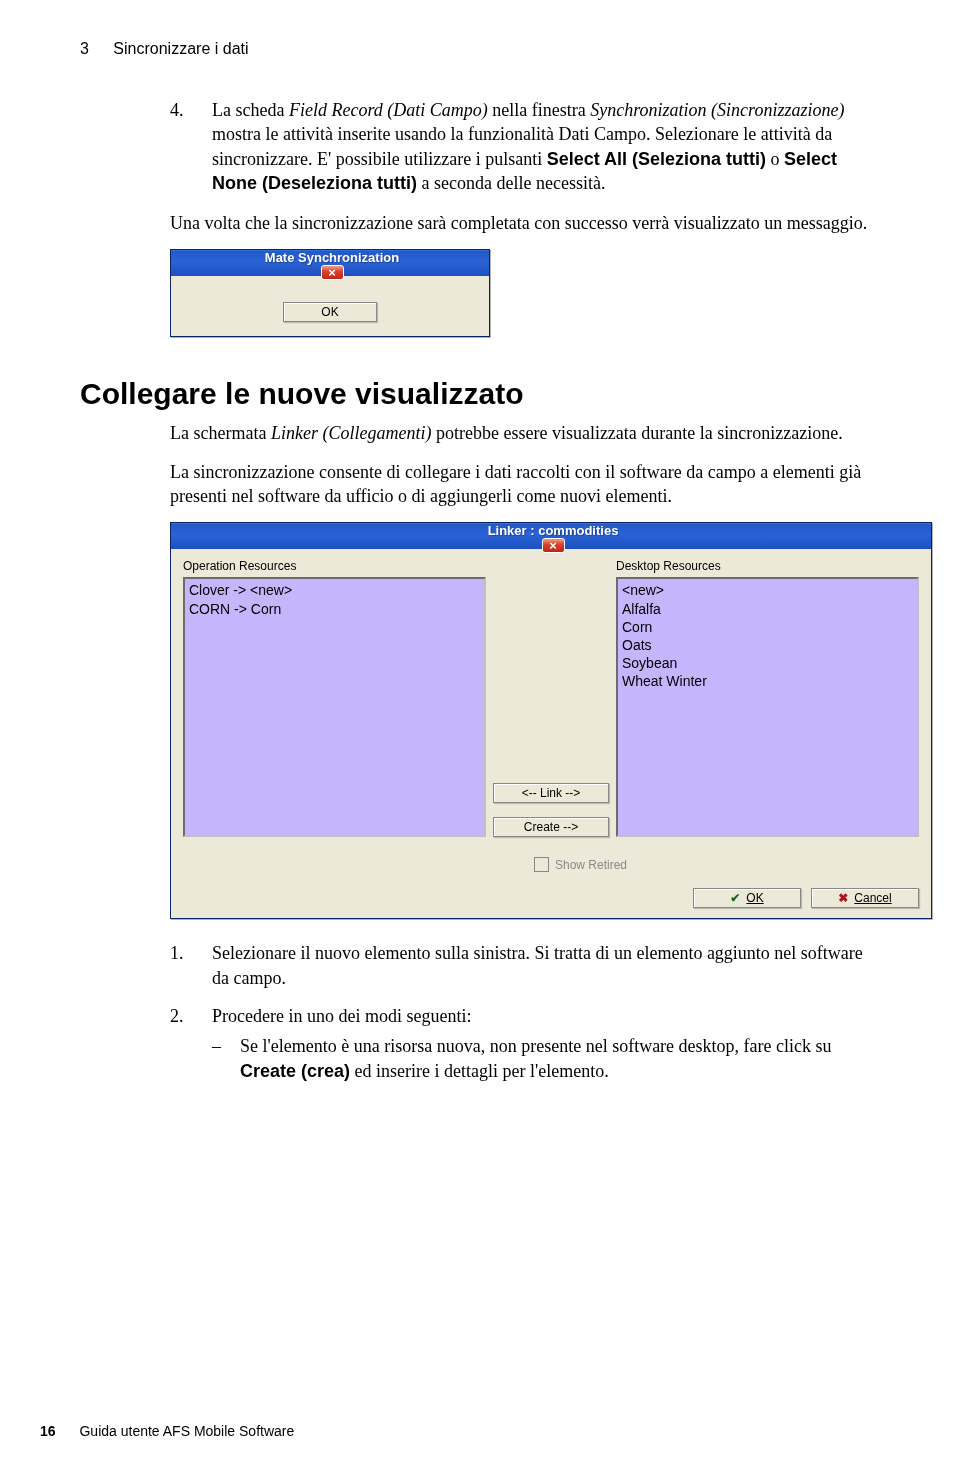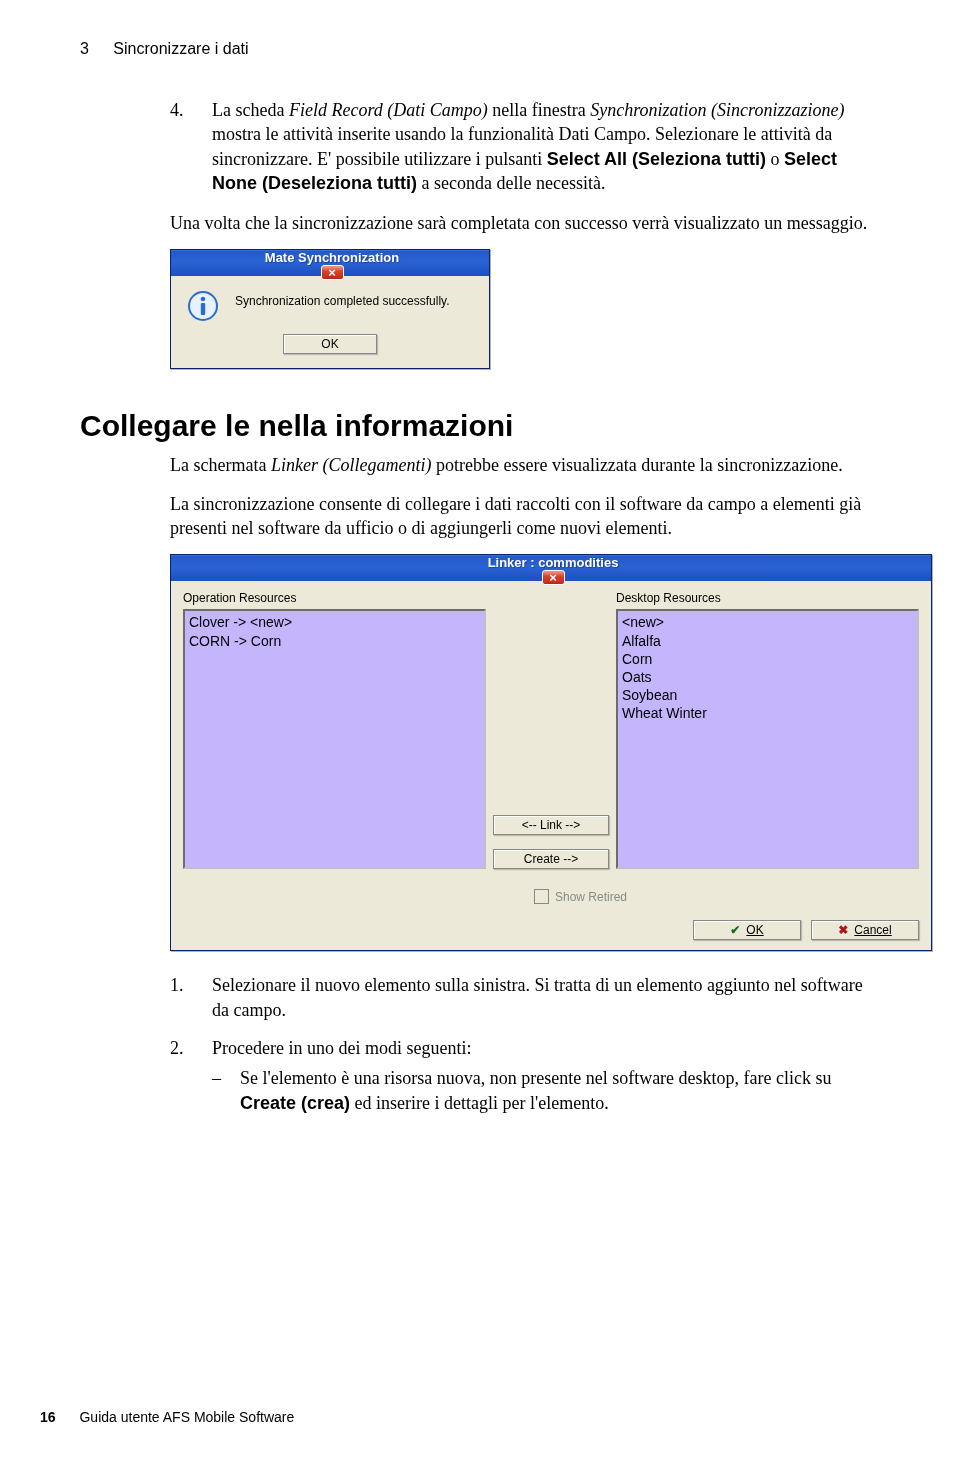--- a/index.html
+++ b/index.html
@@ -151,21 +151,21 @@
   .dialog-btn-row {
     grid-column: 1 / span 3;
     display:flex; justify-content:flex-end; gap:10px; padding-top:6px;
   }
   .dialog-btn-row .xp-btn { min-width:86px; display:flex; align-items:center; justify-content:center; gap:6px;}
   .ok-mark { color:#176b17; font-weight:bold; }
   .x-mark { color:#b01414; font-weight:bold; }
 
   .footer {
     position:absolute;
-    left:40px; bottom:48px;
+    left:40px; bottom:34px;
     font-family: Arial, Helvetica, sans-serif;
     font-size: 14px;
   }
   .footer .pnum { font-weight:bold; margin-right:20px; }
 
   ul.dash { list-style:none; padding:0; margin:6px 0 0 0;}
   ul.dash li { position:relative; padding-left:28px; font-size:18px; line-height:1.35;}
   ul.dash li::before { content:"–"; position:absolute; left:0; }
 </style>
 </head>
@@ -190,39 +190,29 @@
     </ol>
 
     <p class="para">Una volta che la sincronizzazione sarà completata con successo verrà visualizzato un messaggio.</p>
 
     <div class="xp-dialog" style="width:318px;">
       <div class="xp-titlebar">
         <span class="title">Mate Synchronization</span>
         <span class="xp-close">×</span>
       </div>
       <div class="xp-body">
-        <div class="msgbox-body">
-          <span class="xp-info-icon">
-            <svg viewBox="0 0 32 32">
-              <circle cx="16" cy="16" r="14" fill="#e8f2ff" stroke="#2b6cd4" stroke-width="2"></circle>
-              <circle cx="16" cy="9" r="2.3" fill="#2b6cd4"></circle>
-              <rect x="13.8" y="13" width="4.4" height="12" rx="1" fill="#2b6cd4"></rect>
-            </svg>
-          </span>
-          <span class="xp-msg-text">Synchronization completed successfully.</span>
-        </div>
         <div class="xp-button-row">
           <span class="xp-btn">OK</span>
         </div>
       </div>
     </div>
 
   </div>
 
-  <h2 class="section" style="margin-left:0;">Collegare le nella informazioni</h2>
+  <h2 class="section" style="margin-left:0;">Collegare le nuove visualizzato</h2>
 
   <div class="body-block">
     <p class="para">
       <span>La schermata </span><span class="italic">Linker (Collegamenti)</span><span> potrebbe essere visualizzata durante la sincronizzazione.</span>
     </p>
     <p class="para">La sincronizzazione consente di collegare i dati raccolti con il software da campo a elementi già presenti nel software da ufficio o di aggiungerli come nuovi elementi.</p>
 
     <div class="xp-dialog linker-window">
       <div class="xp-titlebar">
         <span class="title">Linker : commodities</span>

